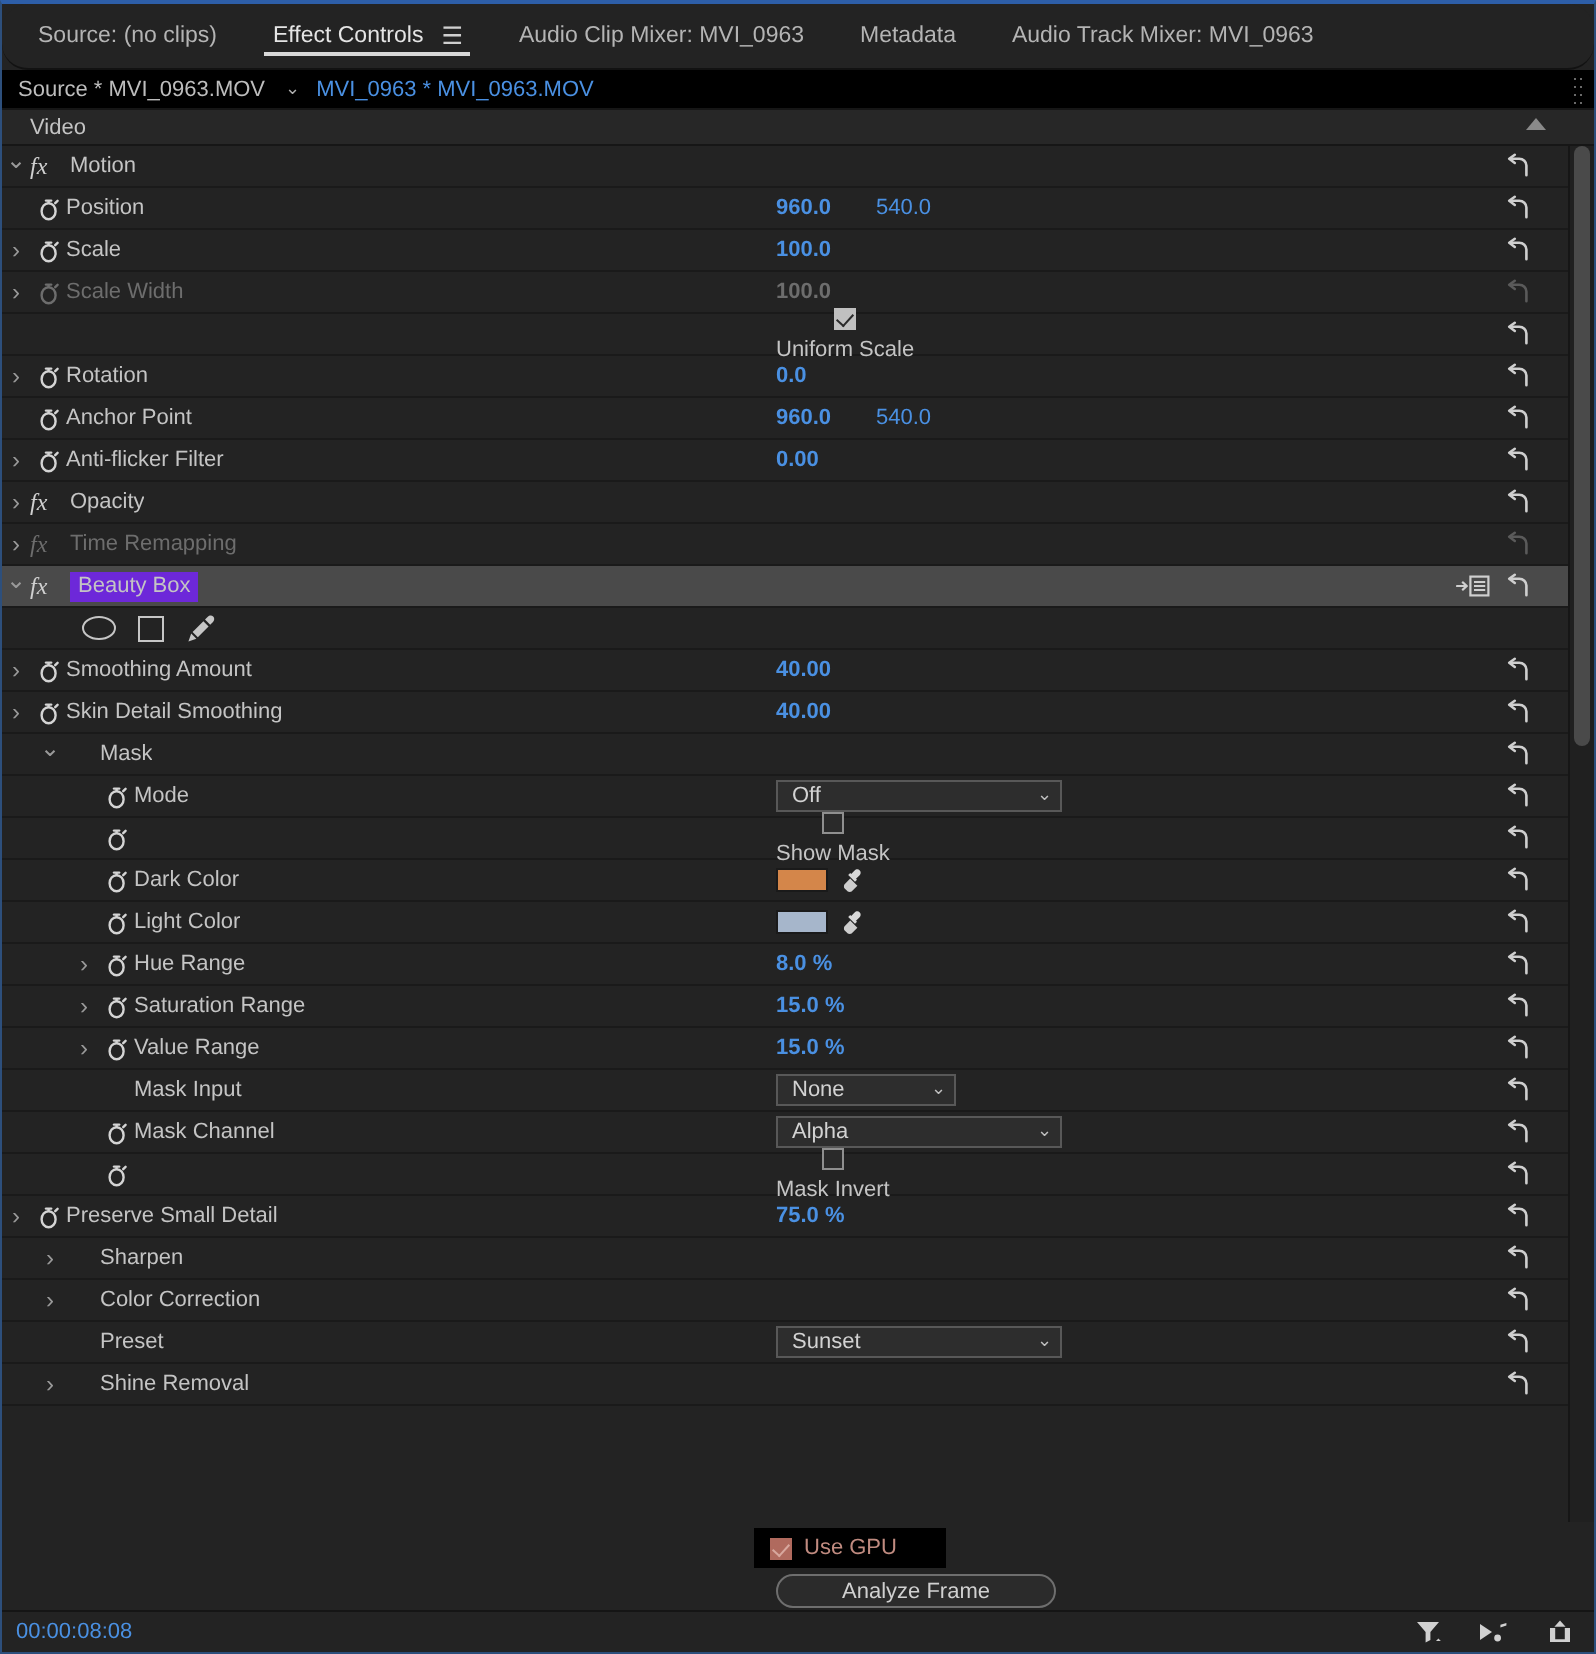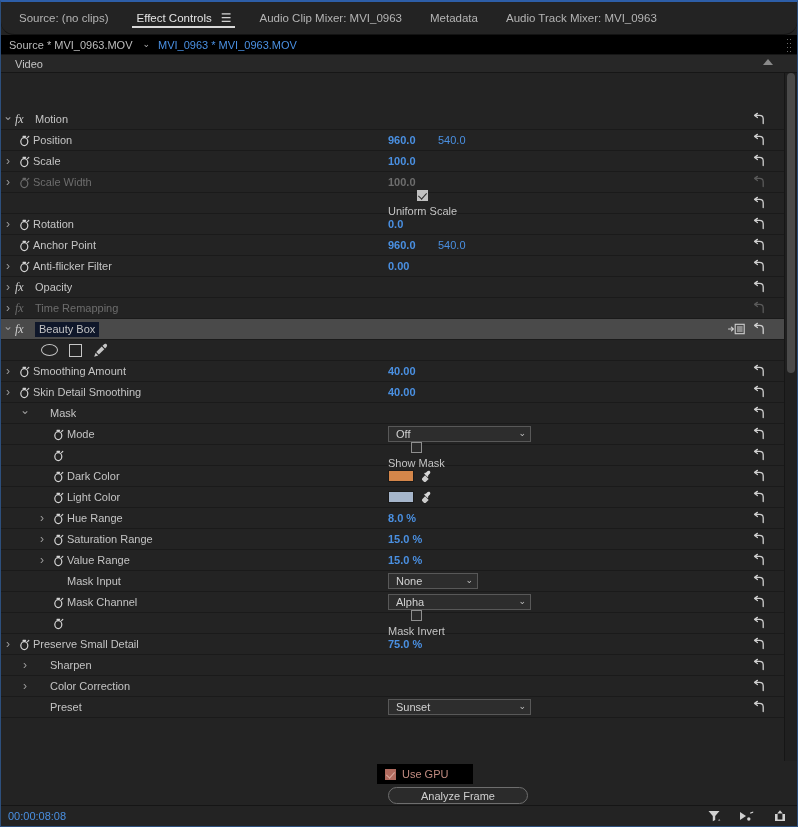--- a/index.html
+++ b/index.html
@@ -102,21 +102,20 @@
     flex: 1 1 auto;
     display: flex;
     min-height: 0;
     background: #232323;
     position: relative;
   }
   .proplist {
     flex: 1 1 auto;
     position: relative;
     overflow: hidden;
-    margin-top: 36px;
   }
   .scrolltrack {
     flex: 0 0 13px;
     background: #202020;
     border-left: 1px solid #161616;
     position: relative;
   }
   .scrollthumb {
     position: absolute;
     left: 2px; right: 2px;
@@ -159,21 +158,21 @@
     display: flex; align-items: center; justify-content: center;
   }
   .stopwatch svg { display: block; }
   .label {
     color: #c4c4c4;
     font-size: 11px;
     white-space: nowrap;
     overflow: hidden;
   }
   .label.dim { color: #6d6d6d; }
-  .label.hl { background: #0f172a; padding: 1px 4px 2px 4px; }
+  .label.hl { background: #6d28d9; padding: 1px 4px 2px 4px; }
 
   
   .val {
     position: absolute;
     color: #4a90e2;
     font-size: 11px;
   }
   .val.dim { color: #6d6d6d; }
   .v1 { left: 387px; font-weight: bold; }
   .v2 { left: 437px; }
@@ -852,20 +851,31 @@
           </span>
         </div>
         <div class="row">
           <span class="twisty blank" style="margin-left: 17px;"></span>
           <span class="stopwatch"></span>
           <span class="label">Preset</span>
           <span class="dd wide">
             <span>Sunset</span>
             <span class="ddcaret">⌄</span>
           </span>
+          <span class="reset">
+            <svg width="14" height="14" viewBox="0 0 14 14">
+              <path d="M11.2 11.6V6.8c0-2-1.6-3.4-3.6-3.4H3.3" fill="none" stroke="#cfcfcf" stroke-width="1.3" stroke-linecap="round"></path>
+              <path d="M5.4 1.4L2.6 3.4l2.8 2.1" fill="none" stroke="#cfcfcf" stroke-width="1.3" stroke-linecap="round" stroke-linejoin="round"></path>
+            </svg>
+          </span>
+        </div>
+        <div class="row">
+          <span class="twisty closed" style="margin-left: 17px;"></span>
+          <span class="stopwatch"></span>
+          <span class="label">Shine Removal</span>
           <span class="reset">
             <svg width="14" height="14" viewBox="0 0 14 14">
               <path d="M11.2 11.6V6.8c0-2-1.6-3.4-3.6-3.4H3.3" fill="none" stroke="#cfcfcf" stroke-width="1.3" stroke-linecap="round"></path>
               <path d="M5.4 1.4L2.6 3.4l2.8 2.1" fill="none" stroke="#cfcfcf" stroke-width="1.3" stroke-linecap="round" stroke-linejoin="round"></path>
             </svg>
           </span>
         </div>
       </div>
     <div class="scrolltrack">
       <div class="scrollthumb"></div>

